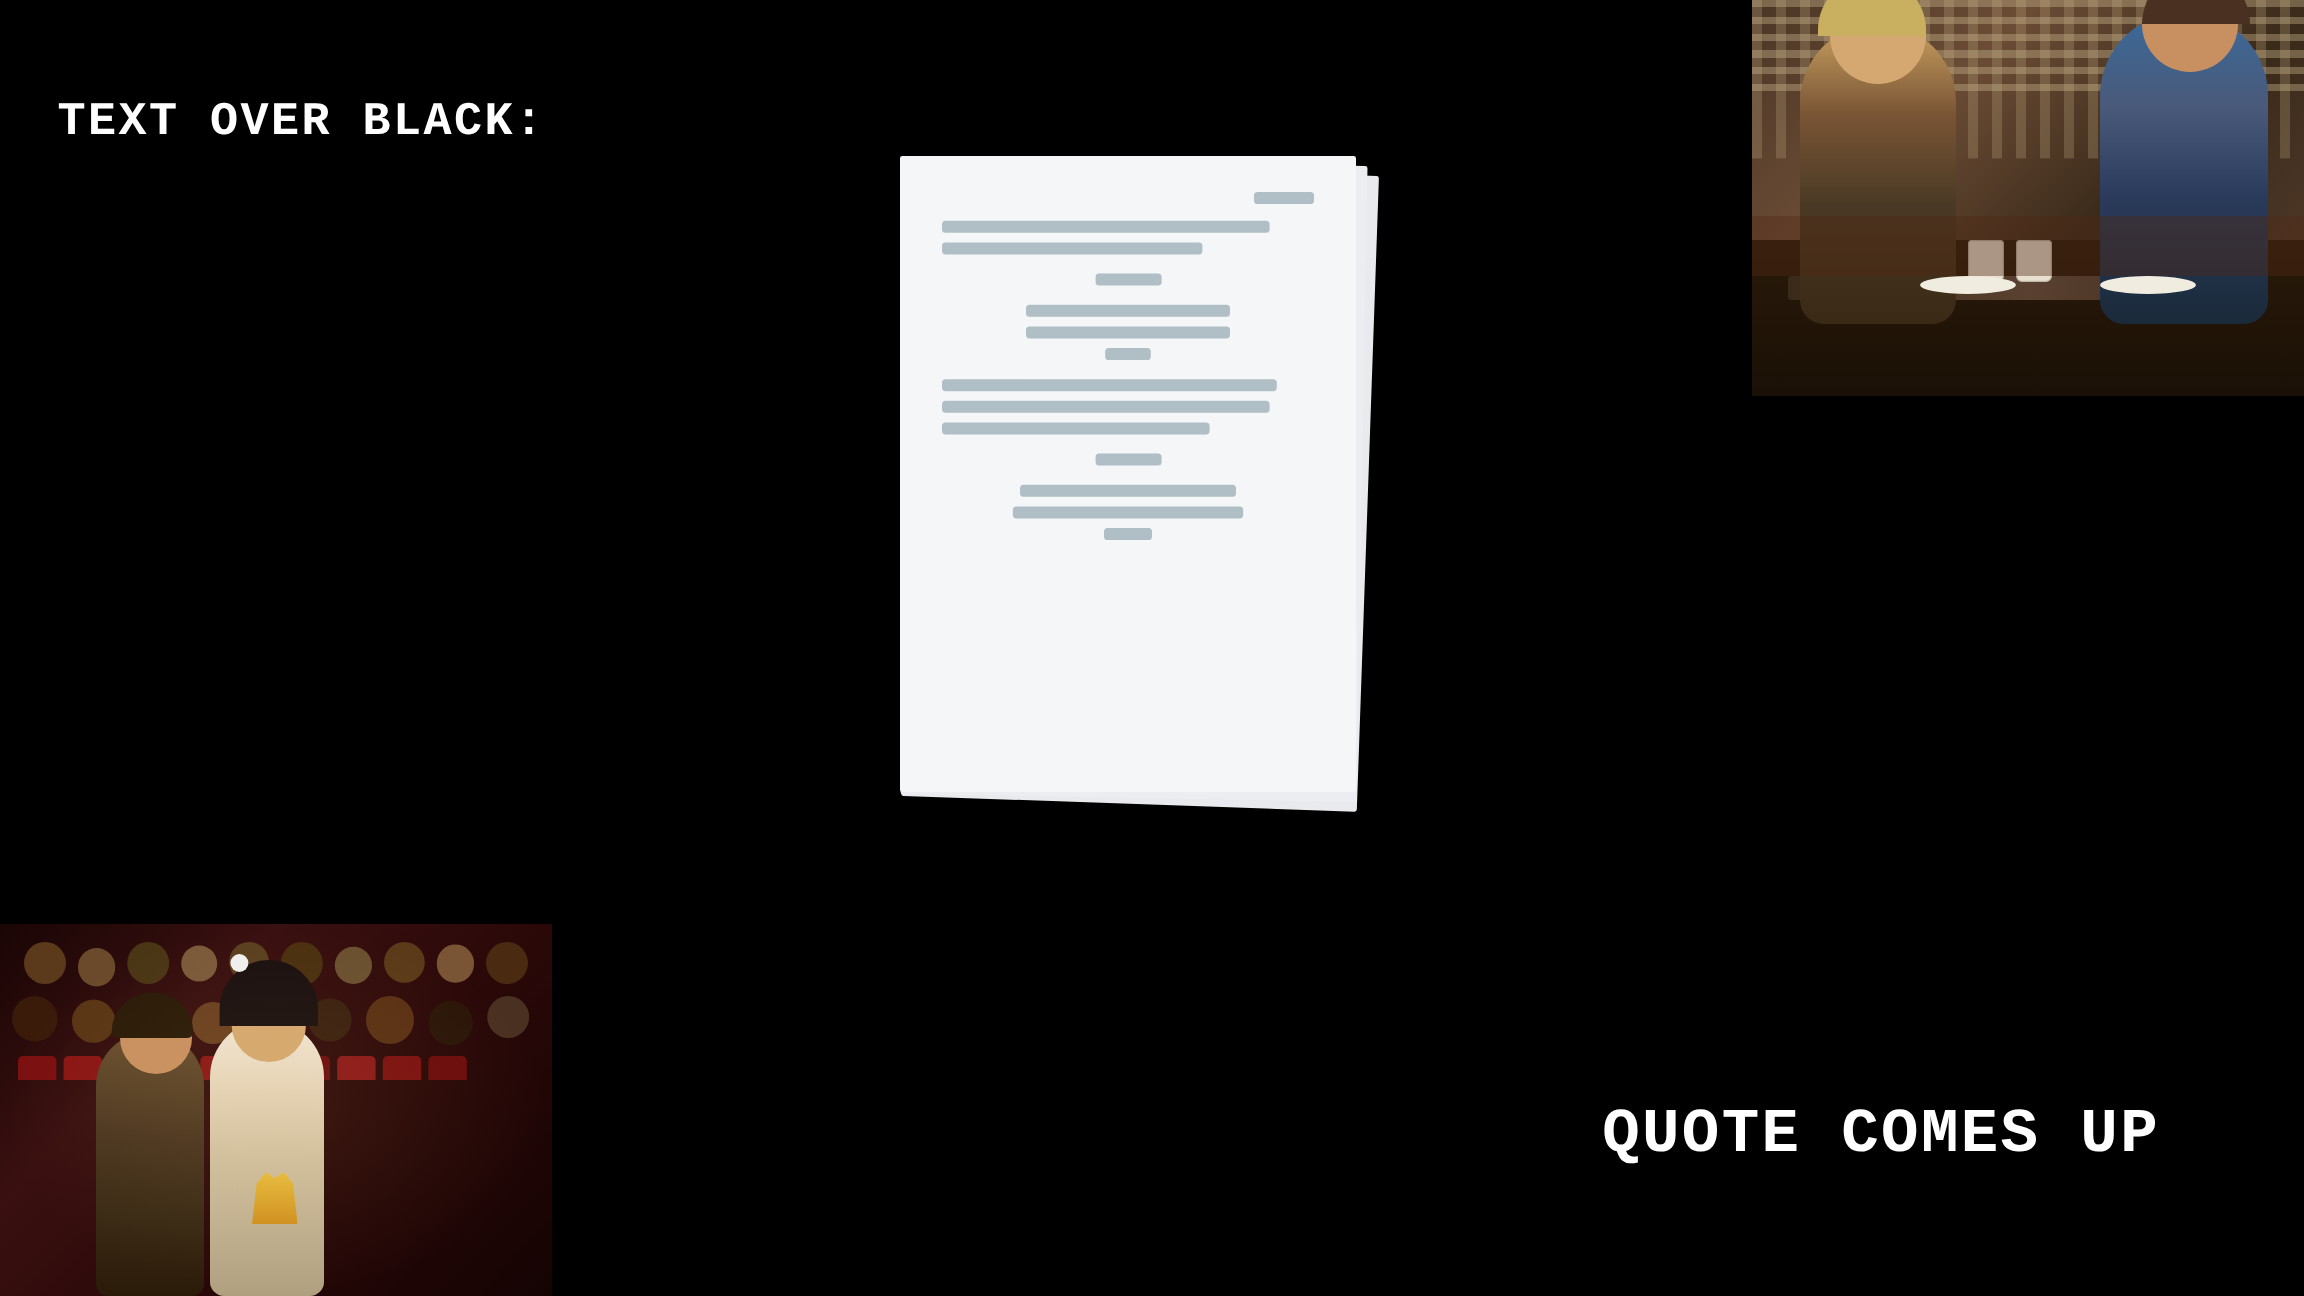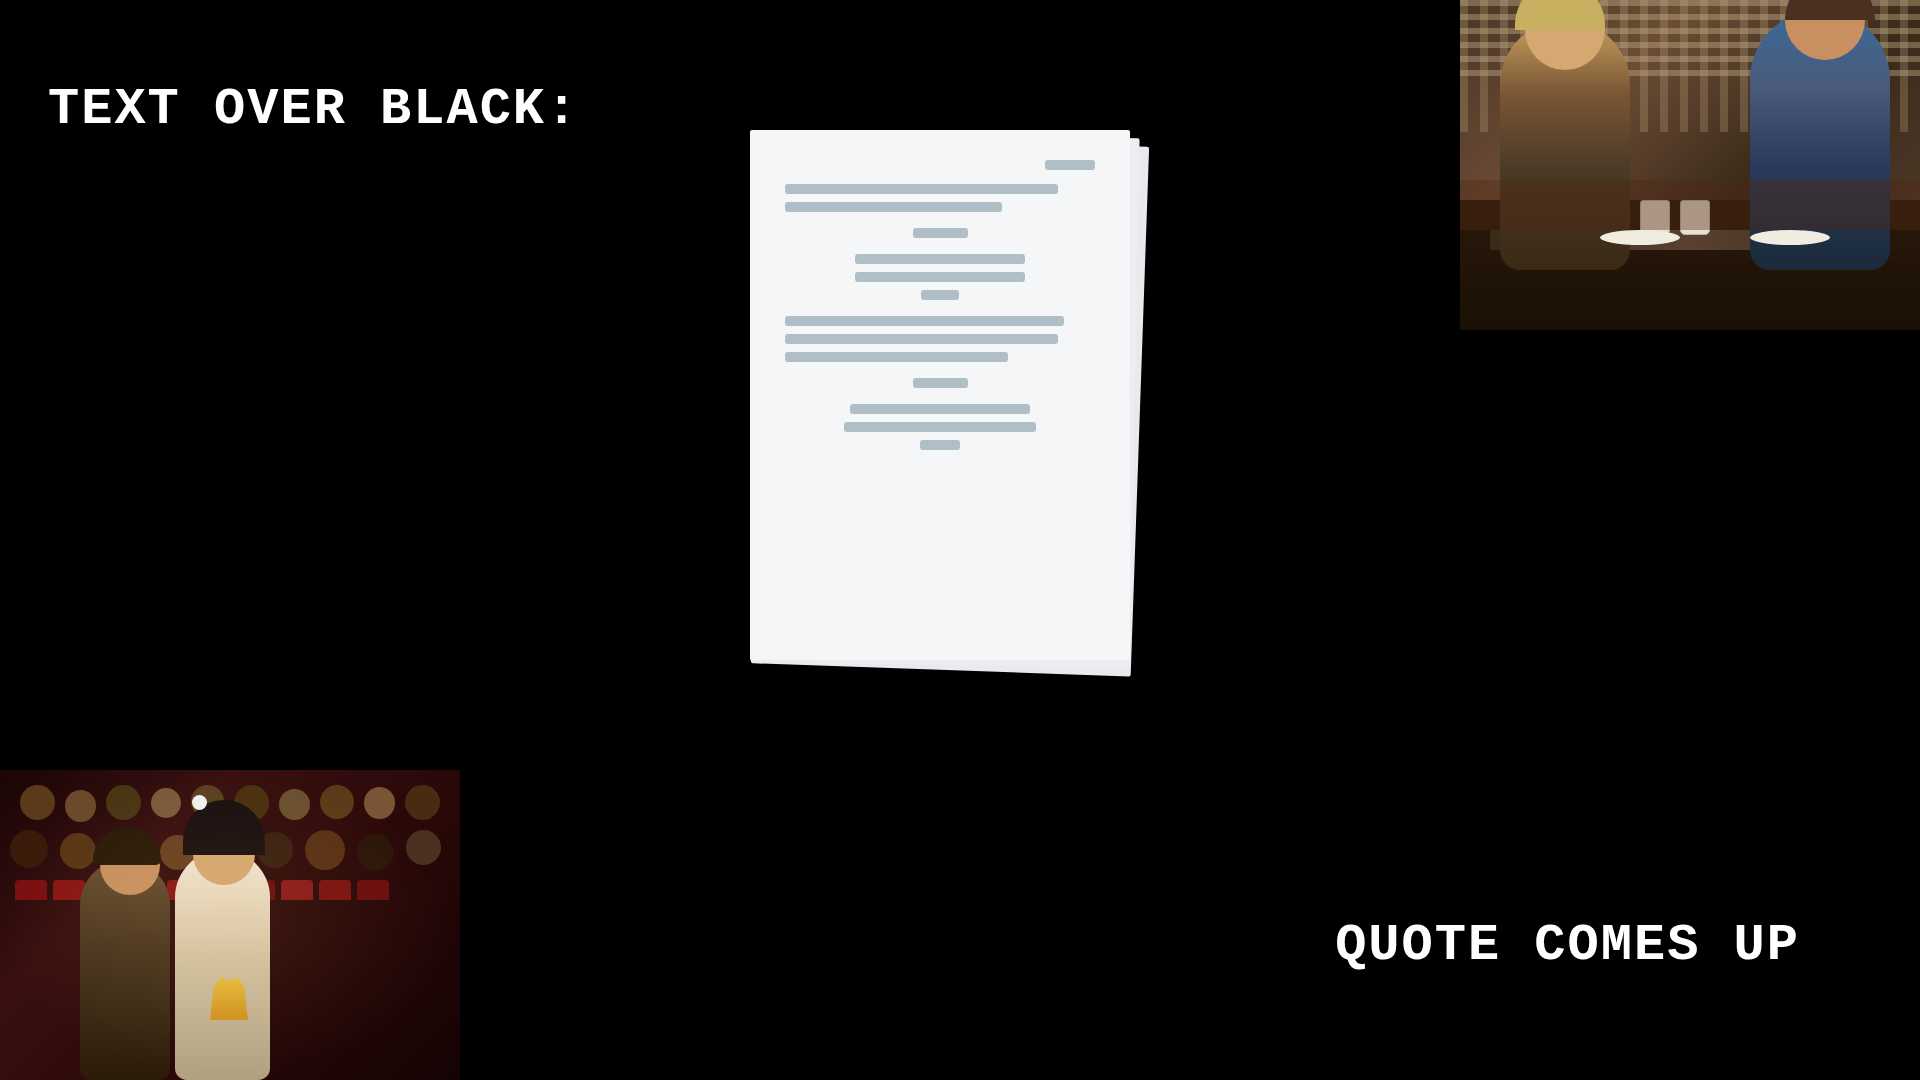--- a/index.html
+++ b/index.html
@@ -12,21 +12,21 @@
       position: relative;
       font-family: 'Courier New', Courier, monospace;
     }
 
     
     .text-over-black {
       position: absolute;
       top: 80px;
       left: 48px;
       color: #ffffff;
-      font-size: 52px;
+      font-size: 39px;
       font-weight: bold;
       letter-spacing: 2px;
       text-transform: uppercase;
     }
 
     
     .movie-image-top-right {
       position: absolute;
       top: 0;
       right: 0;

